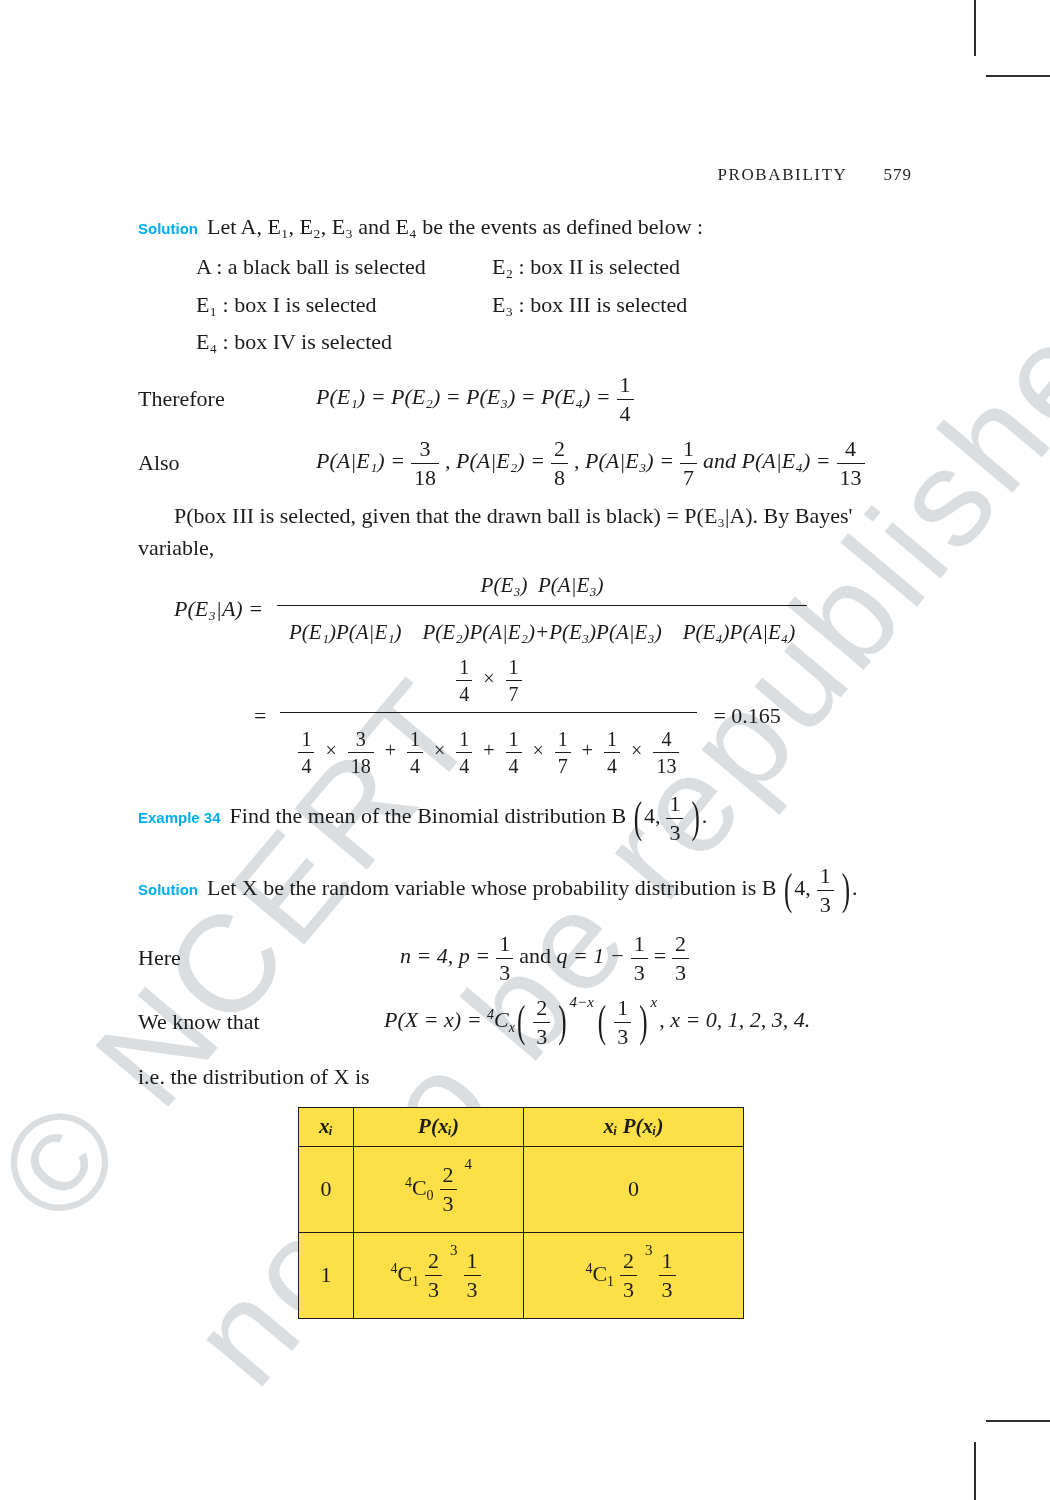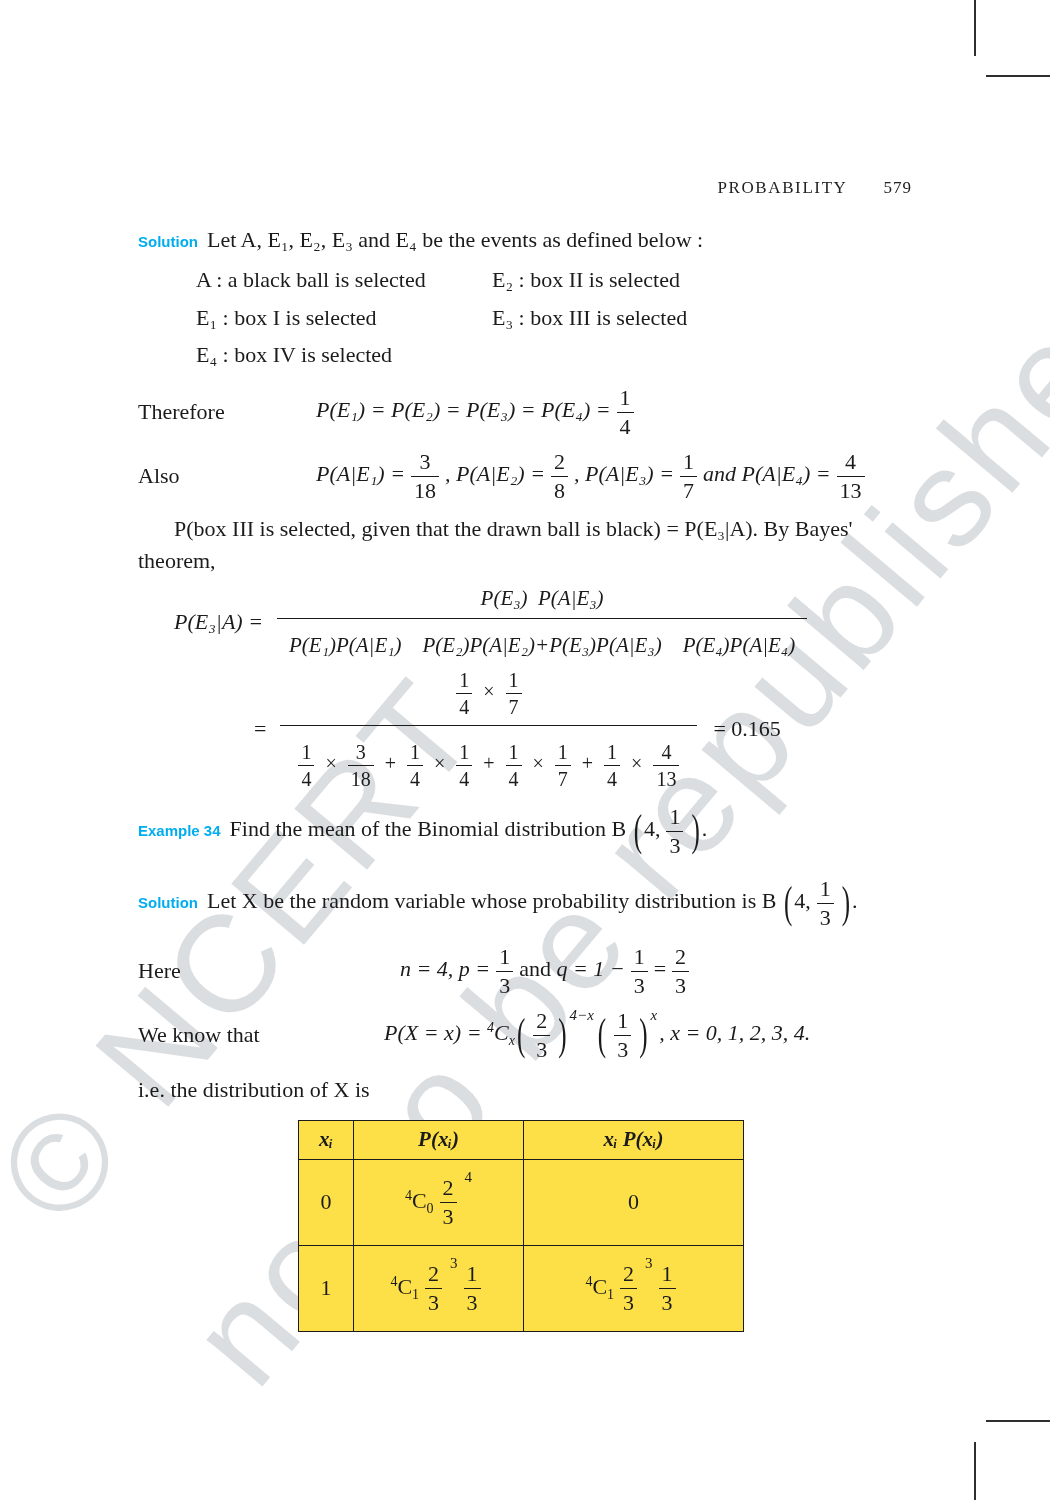--- a/index.html
+++ b/index.html
@@ -6,21 +6,21 @@
   .page{position:relative;width:1050px;height:1500px;background:#ffffff;overflow:hidden;
         font-family:"Liberation Serif","DejaVu Serif",serif;font-size:22px;color:#1b1b1b;}
   
   .watermark{position:absolute;left:-70px;top:1120px;transform:rotate(-50deg);transform-origin:left top;
              font-family:"Liberation Sans","DejaVu Sans",sans-serif;font-size:138px;line-height:252px;
              letter-spacing:6px;color:rgba(125,135,148,0.28);white-space:nowrap;z-index:0;pointer-events:none;}
   .wm-line{display:block;}
   
   .crop{position:absolute;background:#2e2e2e;z-index:2;}
   
-  .content{position:absolute;left:138px;top:178px;width:800px;z-index:1;}
+  .content{position:absolute;left:138px;top:165px;width:800px;z-index:1;}
   .header{text-align:right;padding-right:26px;font-size:17px;letter-spacing:1.6px;margin-bottom:26px;color:#222;}
   .hpage{margin-left:36px;letter-spacing:1px;}
   .para{margin:0 0 9px 0;line-height:1.45;}
   .lead{color:#00aeef;font-weight:bold;font-family:"Liberation Sans","DejaVu Sans",sans-serif;font-size:15px;margin-right:9px;}
   .defs{margin:0 0 14px 58px;display:grid;grid-template-columns:296px auto;row-gap:7px;line-height:1.4;}
   .eqrow{display:flex;align-items:center;margin:4px 0 10px 0;}
   .lbl{width:160px;flex:none;}
   .eq{margin-left:18px;font-style:italic;}
   .roman{font-style:normal;}
   .frac{display:inline-block;text-align:center;vertical-align:middle;margin:0 6px;line-height:1;font-style:normal;}
@@ -88,21 +88,21 @@
     </div>
 
     <div class="eqrow">
       <span class="lbl">Also</span>
       <span class="eq">
         <span>P(A|E₁) =</span><span class="frac"><span class="fn">3</span><span class="fd">18</span></span><span>, P(A|E₂) =</span><span class="frac"><span class="fn">2</span><span class="fd">8</span></span><span>, P(A|E₃) =</span><span class="frac"><span class="fn">1</span><span class="fd">7</span></span><span>and  P(A|E₄) =</span><span class="frac"><span class="fn">4</span><span class="fd">13</span></span>
       </span>
     </div>
 
     <p class="para indent1" style="margin-bottom:0;">P(box III is selected, given that the drawn ball is black) = P(E₃|A). By Bayes'</p>
-    <p class="para">theorem,</p>
+    <p class="para">variable,</p>
 
     <div class="eqrow indent1">
       <span class="eq roman" style="margin-left:0;font-style:italic;">P(E₃|A) =</span>
       <span class="bigfrac" style="font-size:21px;">
         <span class="bnum">P(E₃) P(A|E₃)</span>
         <span class="bden">P(E₁)P(A|E₁)  P(E₂)P(A|E₂)+P(E₃)P(A|E₃)  P(E₄)P(A|E₄)</span>
       </span>
     </div>
 
     <div class="eqrow indent2">

